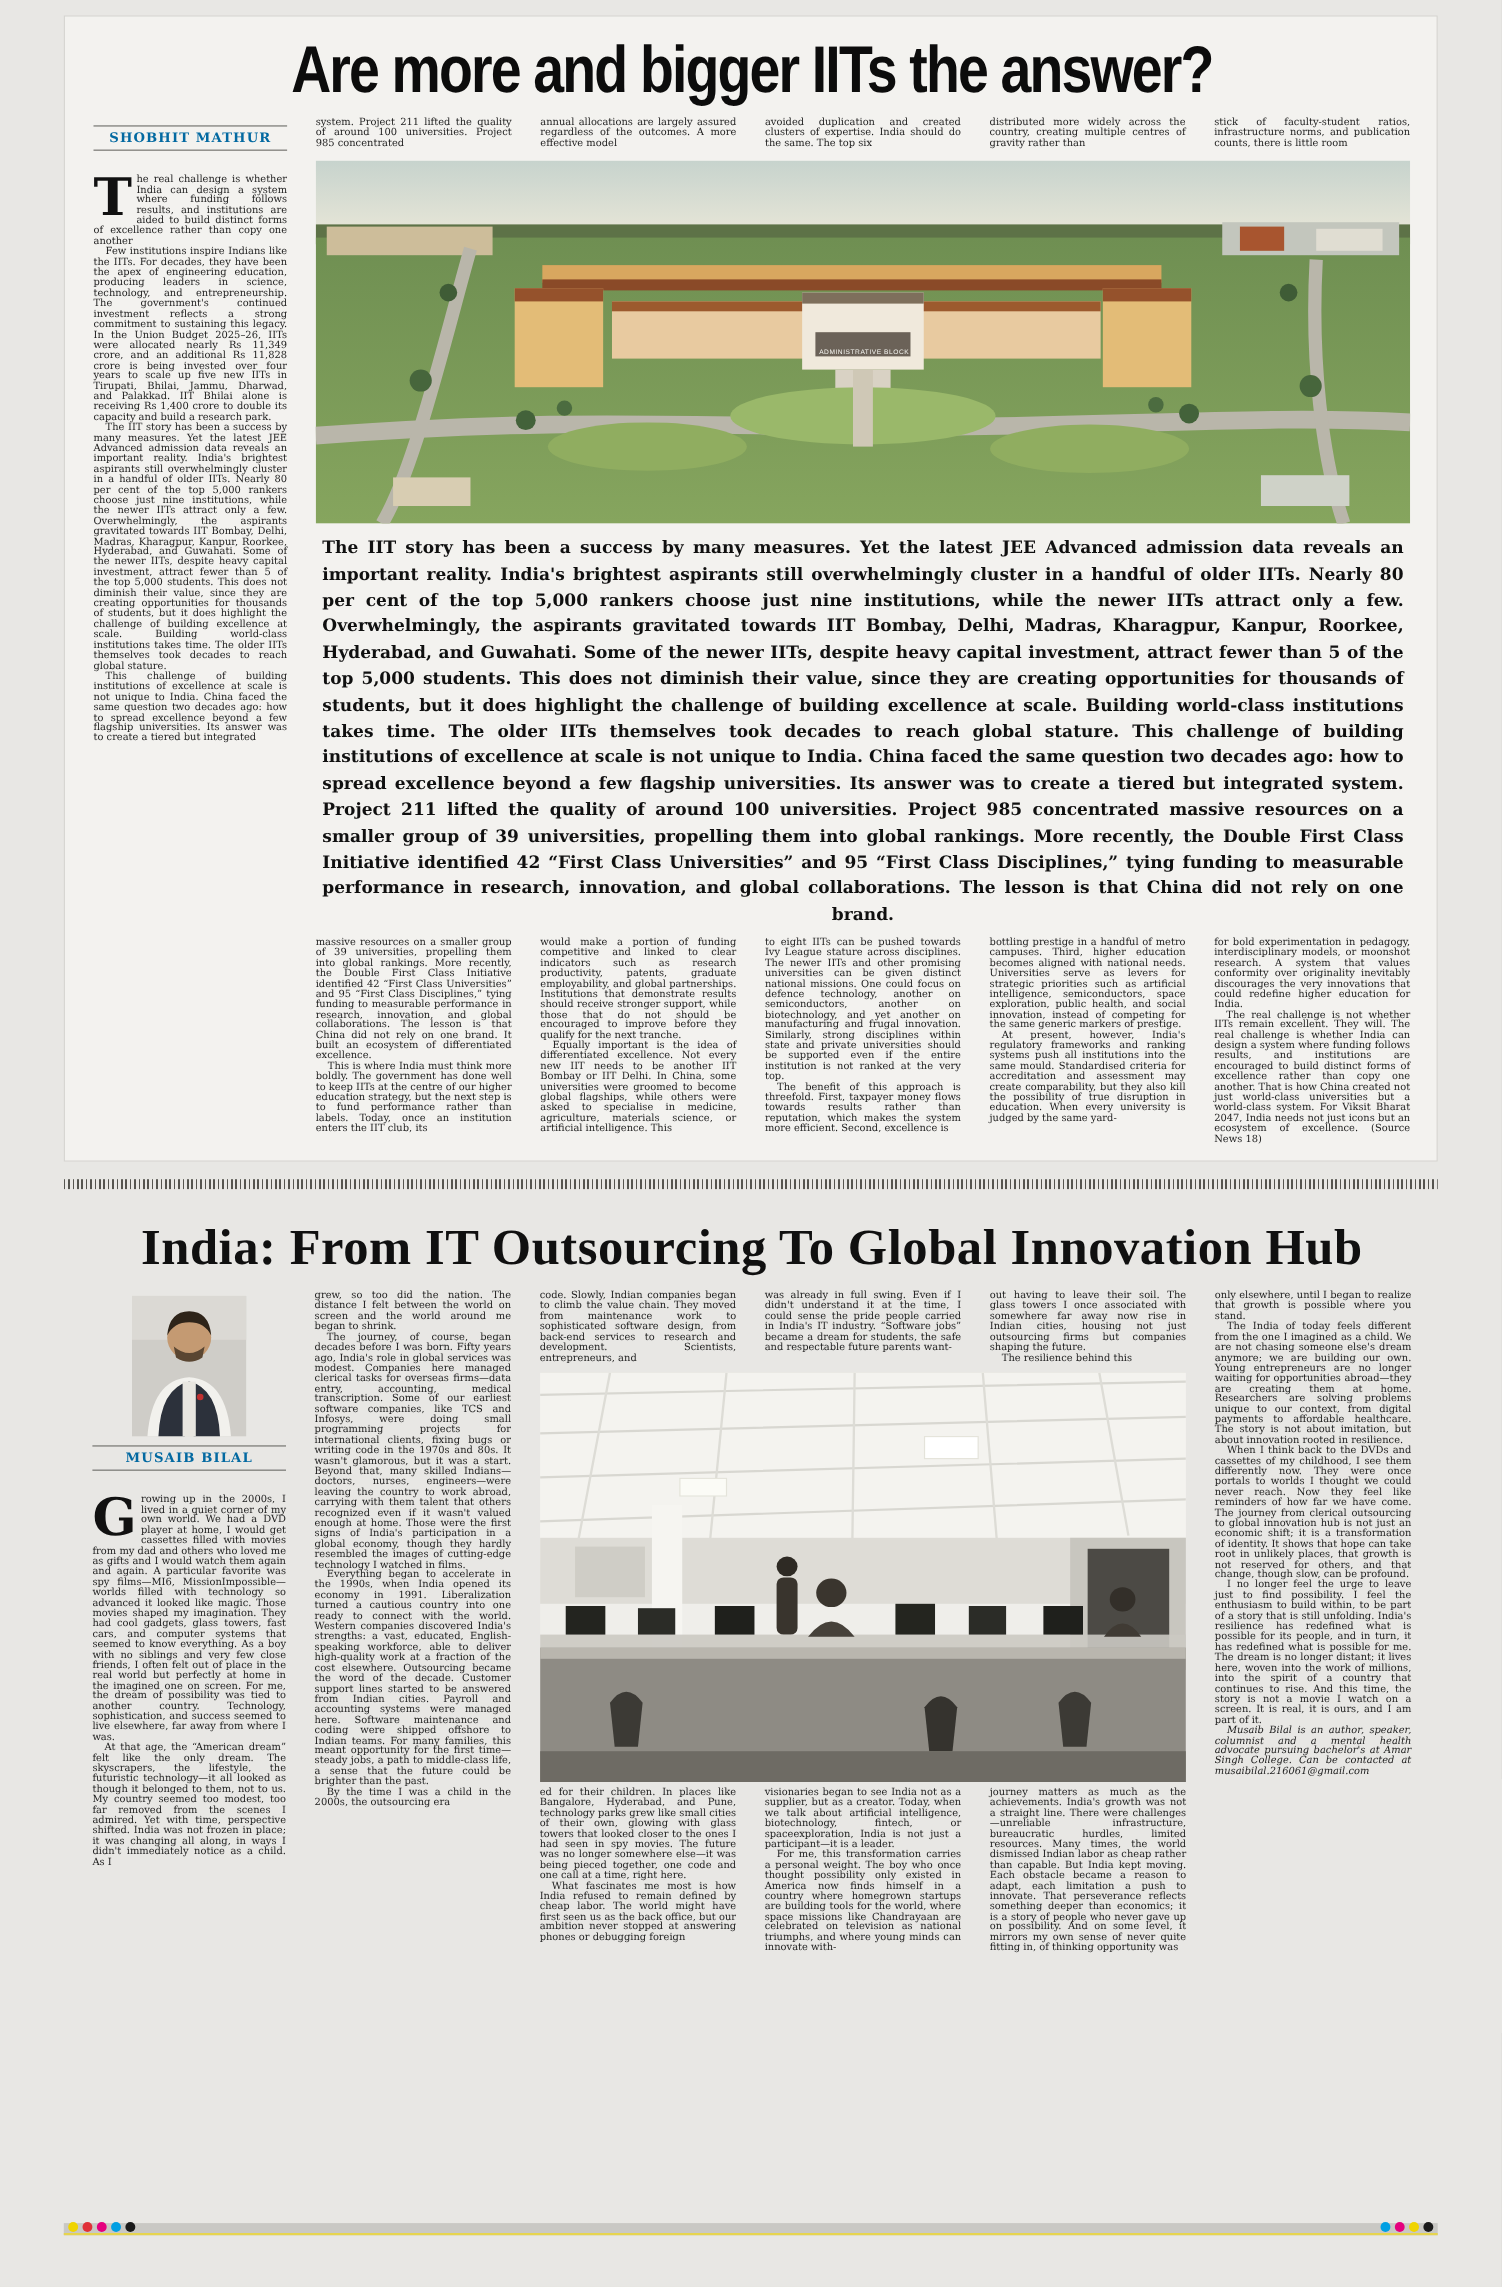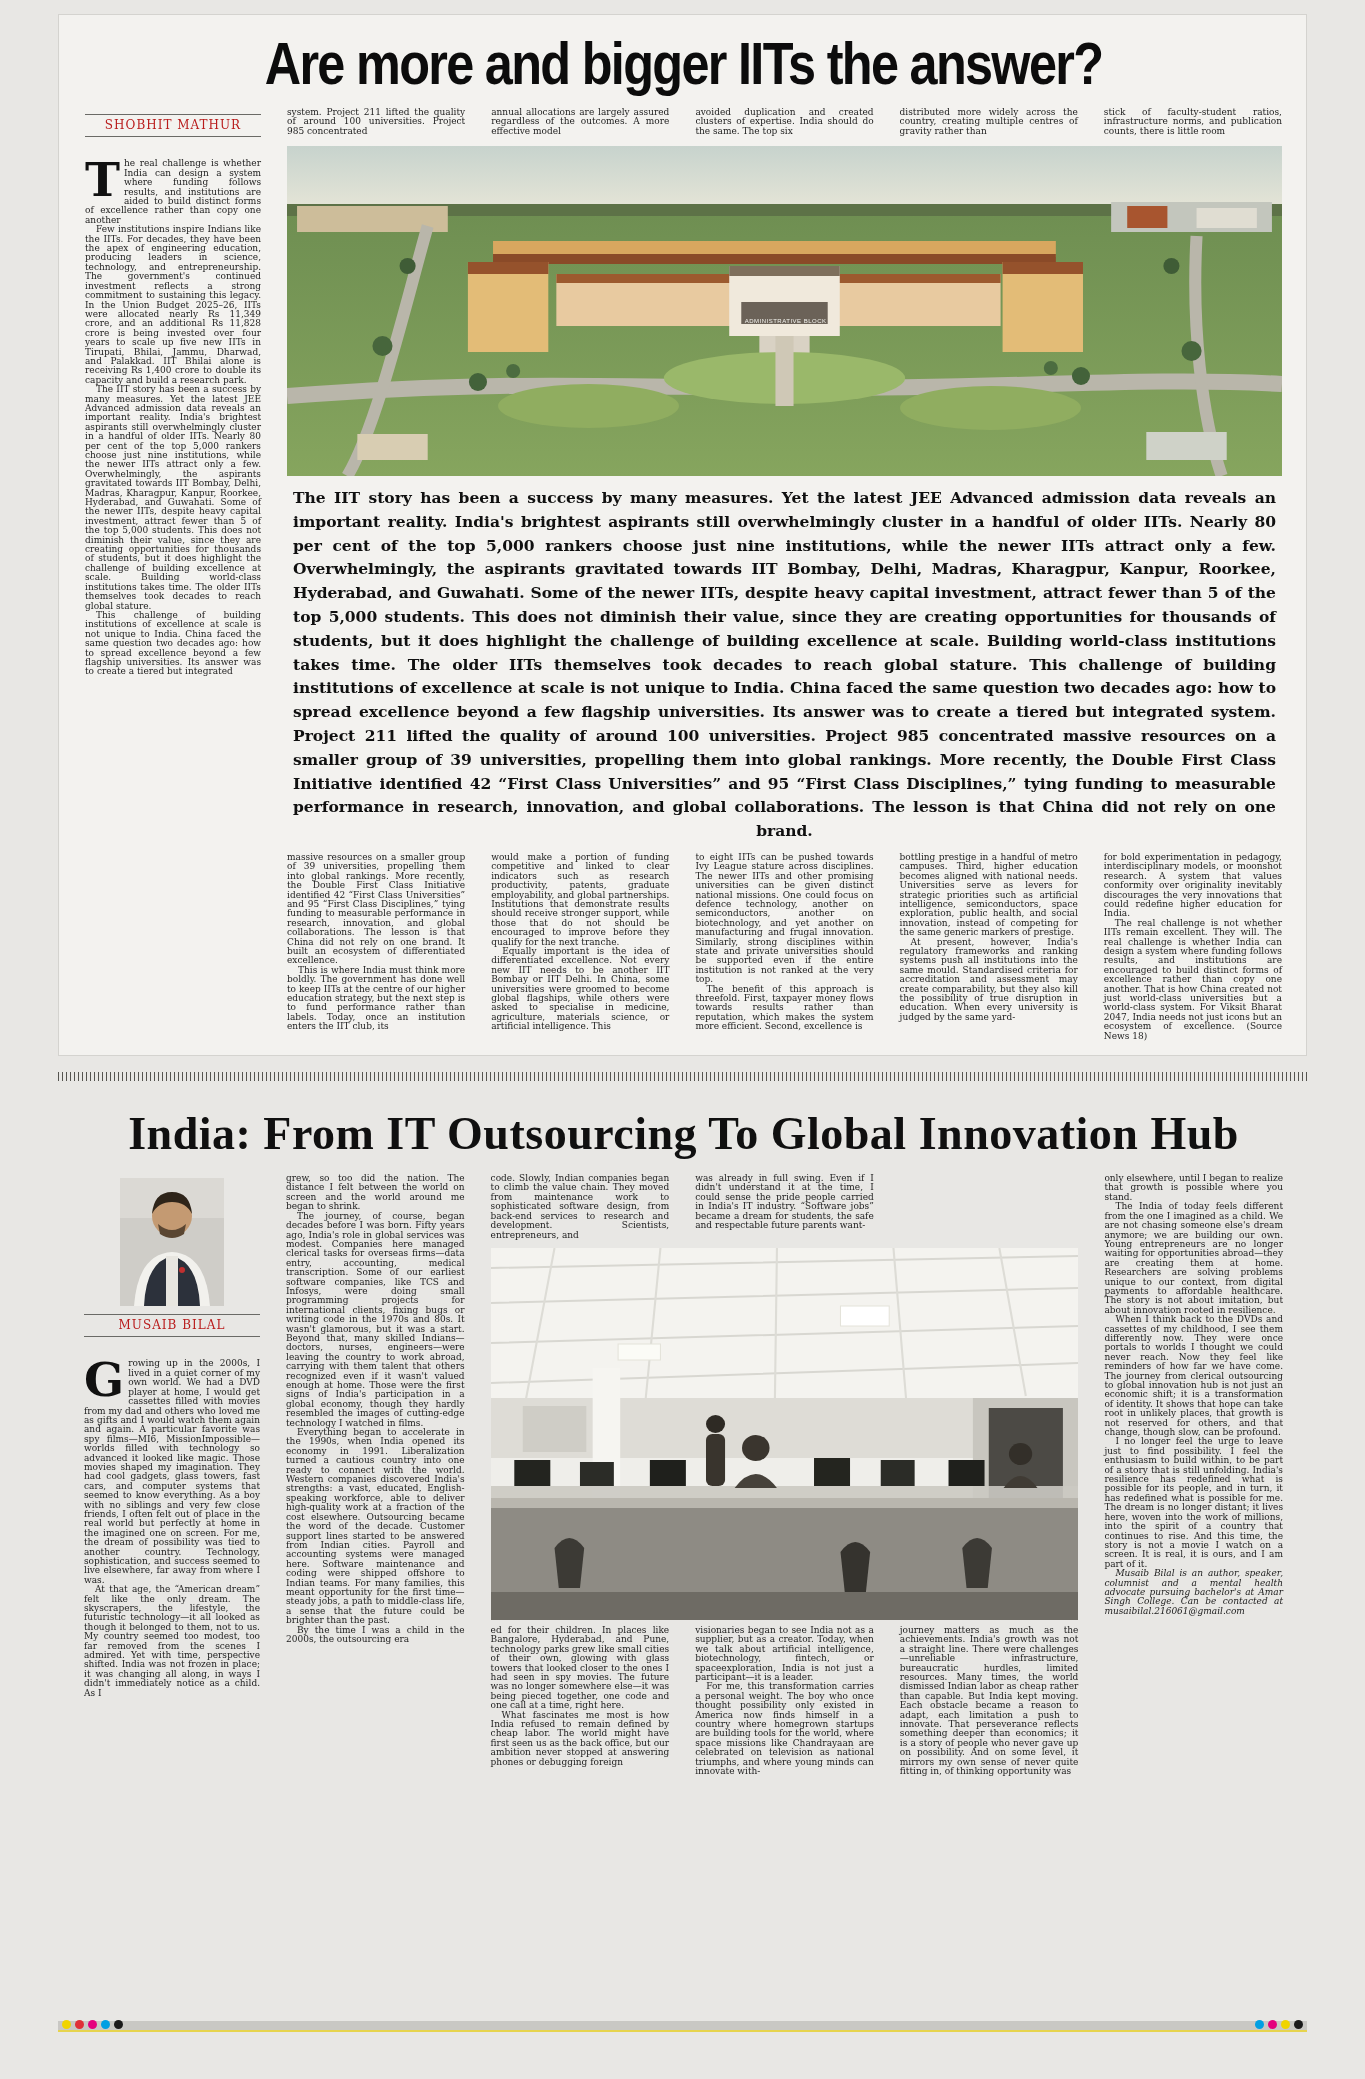--- a/index.html
+++ b/index.html
@@ -20,21 +20,21 @@
   
   .artbox{margin:14px 58px 0 58px;background:#f3f2ef;border:1px solid #d4d3cf;padding:10px 24px 14px 26px;}
   .headline1{margin:4px 0 10px 0;text-align:center;white-space:nowrap;font-family:"Liberation Sans",sans-serif;font-weight:700;font-size:60px;letter-spacing:-2px;color:#0c0c0c;transform:scaleX(.84);transform-origin:50% 50%;}
   .headline2{margin:10px 0 14px 0;text-align:center;white-space:nowrap;font-family:"Liberation Serif",serif;font-weight:700;font-size:46px;color:#101010;letter-spacing:.5px;}
 
   
   .ncol{font-size:9px;line-height:9.4px;text-align:justify;color:#1c1c1c;}
   .ncol p{margin:0;text-indent:11px;}
   .ncol p.nofirst{text-indent:0;}
   .dropcap{float:left;font-family:"DejaVu Serif",serif;font-weight:700;font-size:47px;line-height:37px;padding:2px 4px 0 0;color:#111;}
-  .bylinebox{border-top:1.5px solid #6a6a66;border-bottom:1.5px solid #6a6a66;text-align:center;font-weight:400;font-size:12px;letter-spacing:1px;color:#b91c1c;padding:6px 0;margin:6px 0 22px 0;font-family:"DejaVu Serif",serif;}
+  .bylinebox{border-top:1.5px solid #6a6a66;border-bottom:1.5px solid #6a6a66;text-align:center;font-weight:700;font-size:12px;letter-spacing:1px;color:#0369a1;padding:6px 0;margin:6px 0 22px 0;font-family:"DejaVu Serif",serif;}
 
   
   .grid1{display:grid;grid-template-columns:176px repeat(5,1fr);column-gap:26px;}
   .g-colA{grid-column:1;grid-row:1/5;}
   .g-strip{grid-row:1;min-height:34px;}
   .g-photo{grid-column:2/7;grid-row:2;position:relative;margin:4px 0 8px 0;}
   .g-photo svg{display:block;width:100%;height:330px;}
   .photo1-label{position:absolute;left:46%;top:52%;color:#f5f5f0;font-family:"Liberation Sans",sans-serif;font-size:6px;letter-spacing:.5px;}
   .g-cap{grid-column:2/7;grid-row:3;font-weight:700;font-size:15.5px;line-height:23.8px;color:#101010;text-align:justify;text-align-last:center;padding:2px 6px 10px 6px;}
   .g-body{grid-row:4;}
@@ -216,20 +216,24 @@
       </div>
 
       <div class="g2-mid">
         <div class="midtops">
           <div class="ncol">
               <p class="nofirst">code. Slowly, Indian companies began to climb the value chain. They moved from maintenance work to sophisticated software design, from back-end services to research and development. Scientists, entrepreneurs, and</p>
             </div>
           <div class="ncol">
               <p class="nofirst">was already in full swing. Even if I didn't understand it at the time, I could sense the pride people carried in India's IT industry. “Software jobs” became a dream for students, the safe and respectable future parents want-</p>
             </div>
+          <div class="ncol">
+              <p class="nofirst">out having to leave their soil. The glass towers I once associated with somewhere far away now rise in Indian cities, housing not just outsourcing firms but companies shaping the future.</p>
+              <p>The resilience behind this</p>
+            </div>
         </div>
 
         <figure class="photo2">
           <svg viewBox="0 0 555 372" preserveAspectRatio="none">
             <rect x="0" y="0" width="555" height="372" fill="#efeeea"></rect>
 
             <polygon points="0,0 555,0 555,150 0,170" fill="#f4f3ef"></polygon>
             <path d="M0,20 L555,8 M0,55 L555,40 M0,95 L555,78 M0,135 L555,115" stroke="#d8d7d1" stroke-width="2" fill="none"></path>
             <path d="M60,0 L30,168 M160,0 L145,162 M270,0 L268,156 M380,0 L392,152 M480,0 L505,148" stroke="#dddcd6" stroke-width="2" fill="none"></path>
             <rect x="330" y="58" width="46" height="20" fill="#ffffff" stroke="#e4e3da"></rect>

